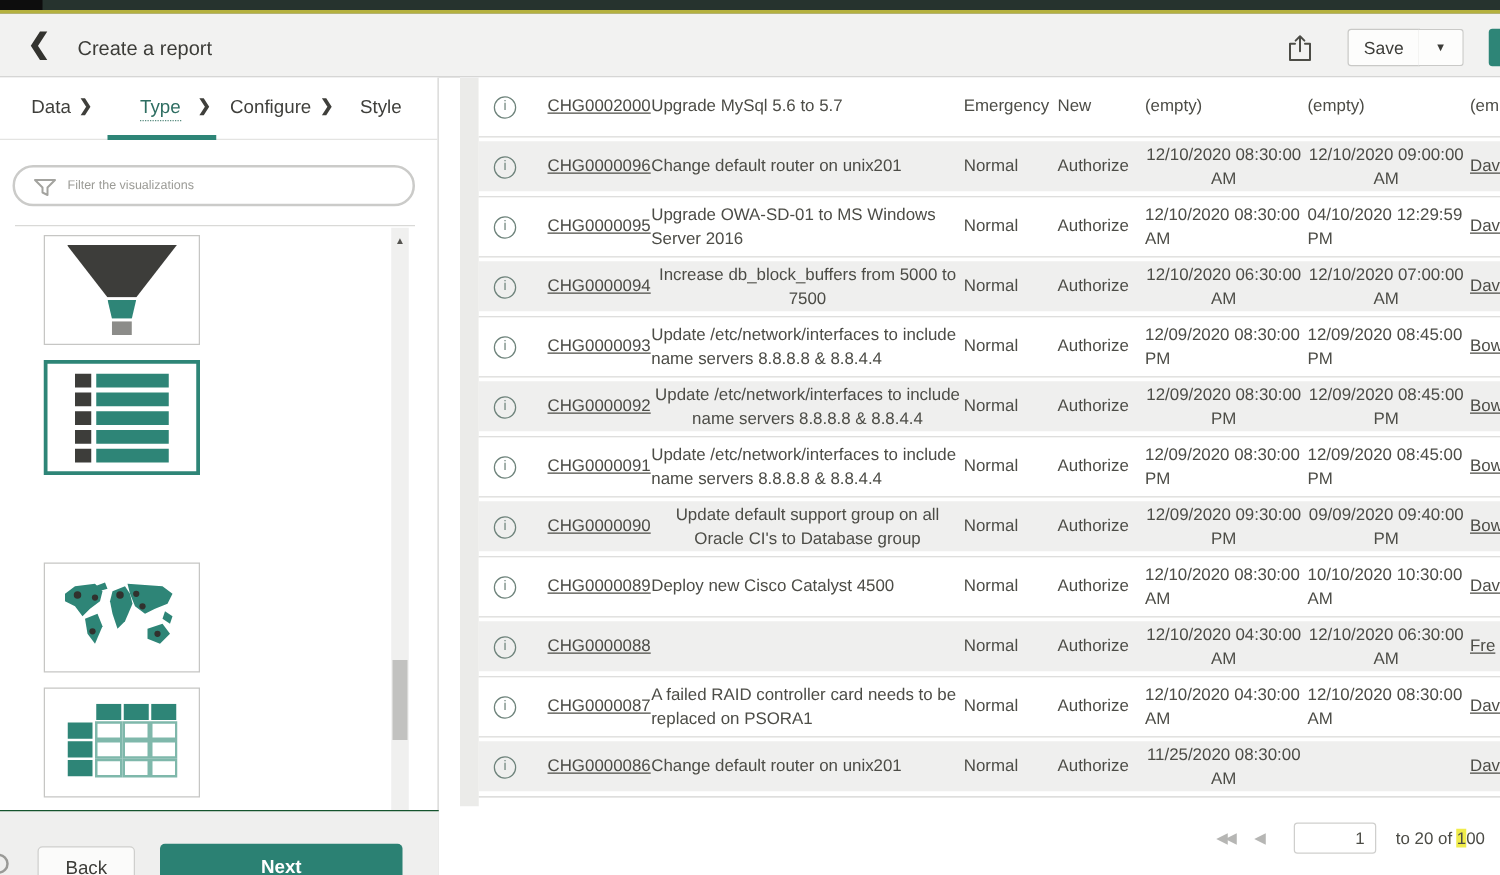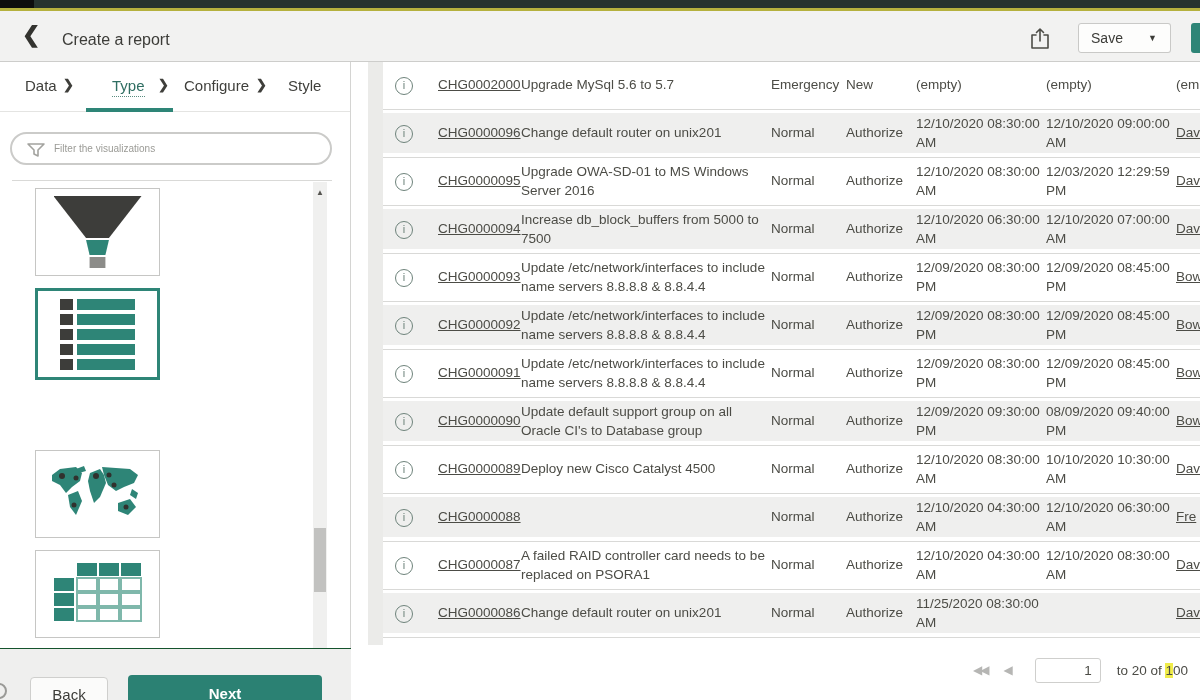--- a/index.html
+++ b/index.html
@@ -85,21 +85,21 @@
               border:none; border-radius:4px; font-size:15px; font-weight:bold; color:#ffffff;
               font-family:inherit; cursor:pointer; }
   .help-partial { position:absolute; left:-9px; top:34px; width:16px; height:16px; border:2px solid #9a9a97;
                   border-radius:50%; background:#efefee; }
 
   
   .table-area { position:absolute; left:368px; top:62px; width:832px; height:638px; background:#fff; overflow:hidden; }
   .gutter { position:absolute; left:0; top:0; width:15px; height:583px; background:#ebebe9; }
   .rows { position:absolute; left:15px; top:0; width:817px; }
   .trow { position:relative; height:48px; border-bottom:1px solid #d9d9d7; background:#ffffff; }
-  .trow.shaded { background:#efefee; box-shadow:inset 0 3px 0 #ffffff, inset 0 -4px 0 #ffffff; }
+  .trow.shaded { background:#efefee; box-shadow:inset 0 3px 0 #ffffff, inset 0 -4px 0 #ffffff;text-align:center; }
   .cell { position:absolute; top:0; height:100%; display:flex; align-items:center;
           font-size:13.5px; color:#4c4c46; line-height:1.4; }
   .c-info  { left:12px;  width:30px; }
   .c-num   { left:55px;  width:85px; }
   .c-desc  { left:138px; width:250px; }
   .c-prio  { left:388px; width:72px; }
   .c-state { left:463px; width:72px; }
   .c-start { left:533px; width:126px; }
   .c-end   { left:663px; width:126px; }
   .c-asgn  { left:793px; width:70px; }
@@ -296,21 +296,21 @@
   </div>
       <div class="trow">
     <div class="cell c-info">
           <span class="info-icon"></span>
         </div>
     <div class="cell c-num cell-link">CHG0000095</div>
     <div class="cell c-desc">Upgrade OWA-SD-01 to MS Windows Server 2016</div>
     <div class="cell c-prio">Normal</div>
     <div class="cell c-state">Authorize</div>
     <div class="cell c-start">12/10/2020 08:30:00 AM</div>
-    <div class="cell c-end">12/03/2020 12:29:59 PM</div>
+    <div class="cell c-end">04/10/2020 12:29:59 PM</div>
     <div class="cell c-asgn cell-link">Dav</div>
   </div>
       <div class="trow shaded">
     <div class="cell c-info">
           <span class="info-icon"></span>
         </div>
     <div class="cell c-num cell-link">CHG0000094</div>
     <div class="cell c-desc">Increase db_block_buffers from 5000 to 7500</div>
     <div class="cell c-prio">Normal</div>
     <div class="cell c-state">Authorize</div>
@@ -356,21 +356,21 @@
   </div>
       <div class="trow shaded">
     <div class="cell c-info">
           <span class="info-icon"></span>
         </div>
     <div class="cell c-num cell-link">CHG0000090</div>
     <div class="cell c-desc">Update default support group on all Oracle CI's to Database group</div>
     <div class="cell c-prio">Normal</div>
     <div class="cell c-state">Authorize</div>
     <div class="cell c-start">12/09/2020 09:30:00 PM</div>
-    <div class="cell c-end">08/09/2020 09:40:00 PM</div>
+    <div class="cell c-end">09/09/2020 09:40:00 PM</div>
     <div class="cell c-asgn cell-link">Bow</div>
   </div>
       <div class="trow">
     <div class="cell c-info">
           <span class="info-icon"></span>
         </div>
     <div class="cell c-num cell-link">CHG0000089</div>
     <div class="cell c-desc">Deploy new Cisco Catalyst 4500</div>
     <div class="cell c-prio">Normal</div>
     <div class="cell c-state">Authorize</div>

